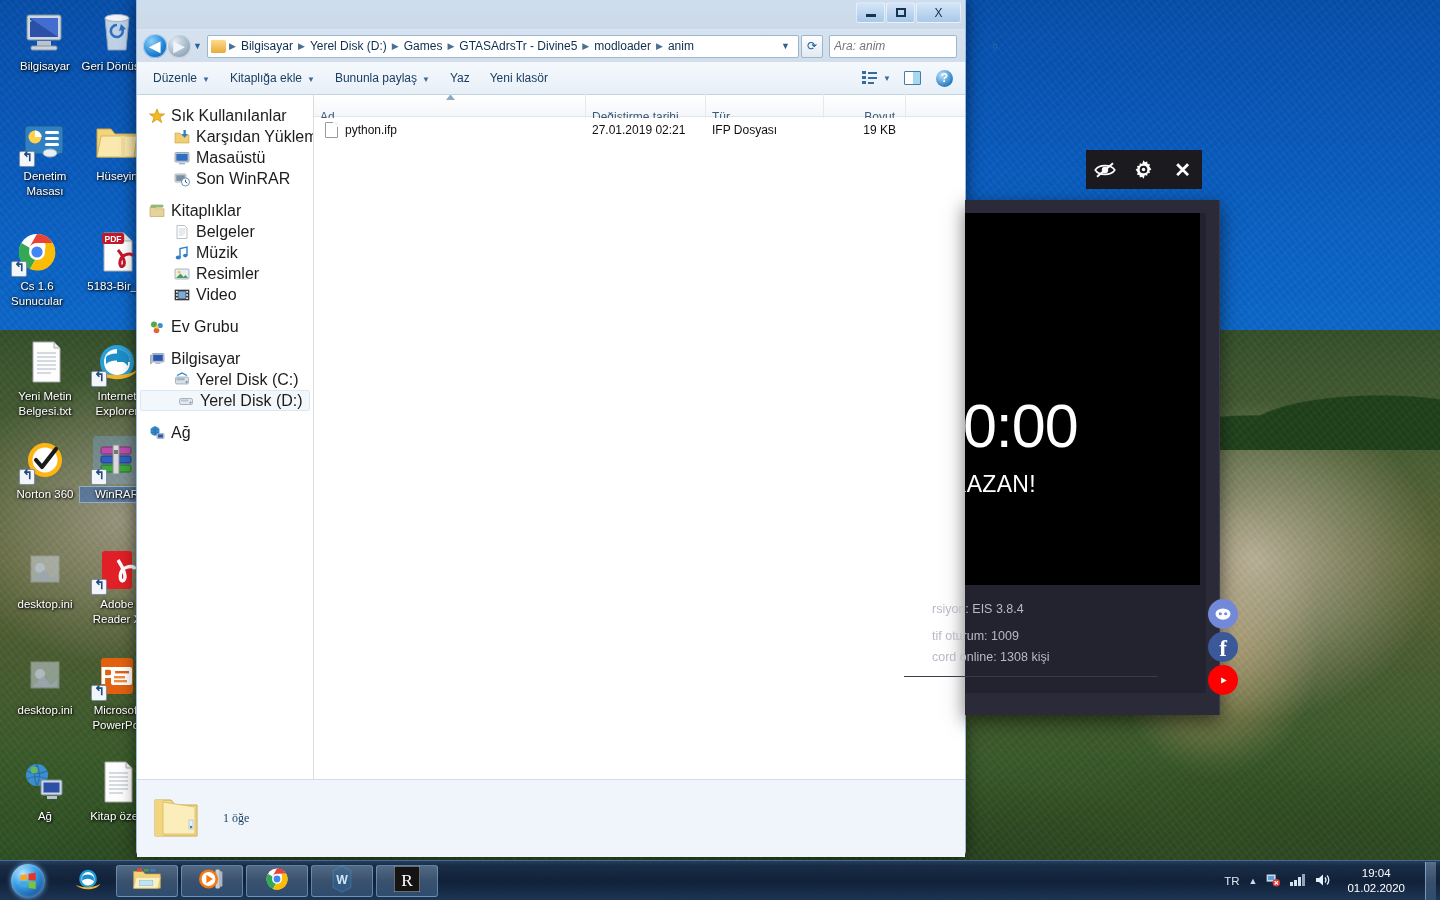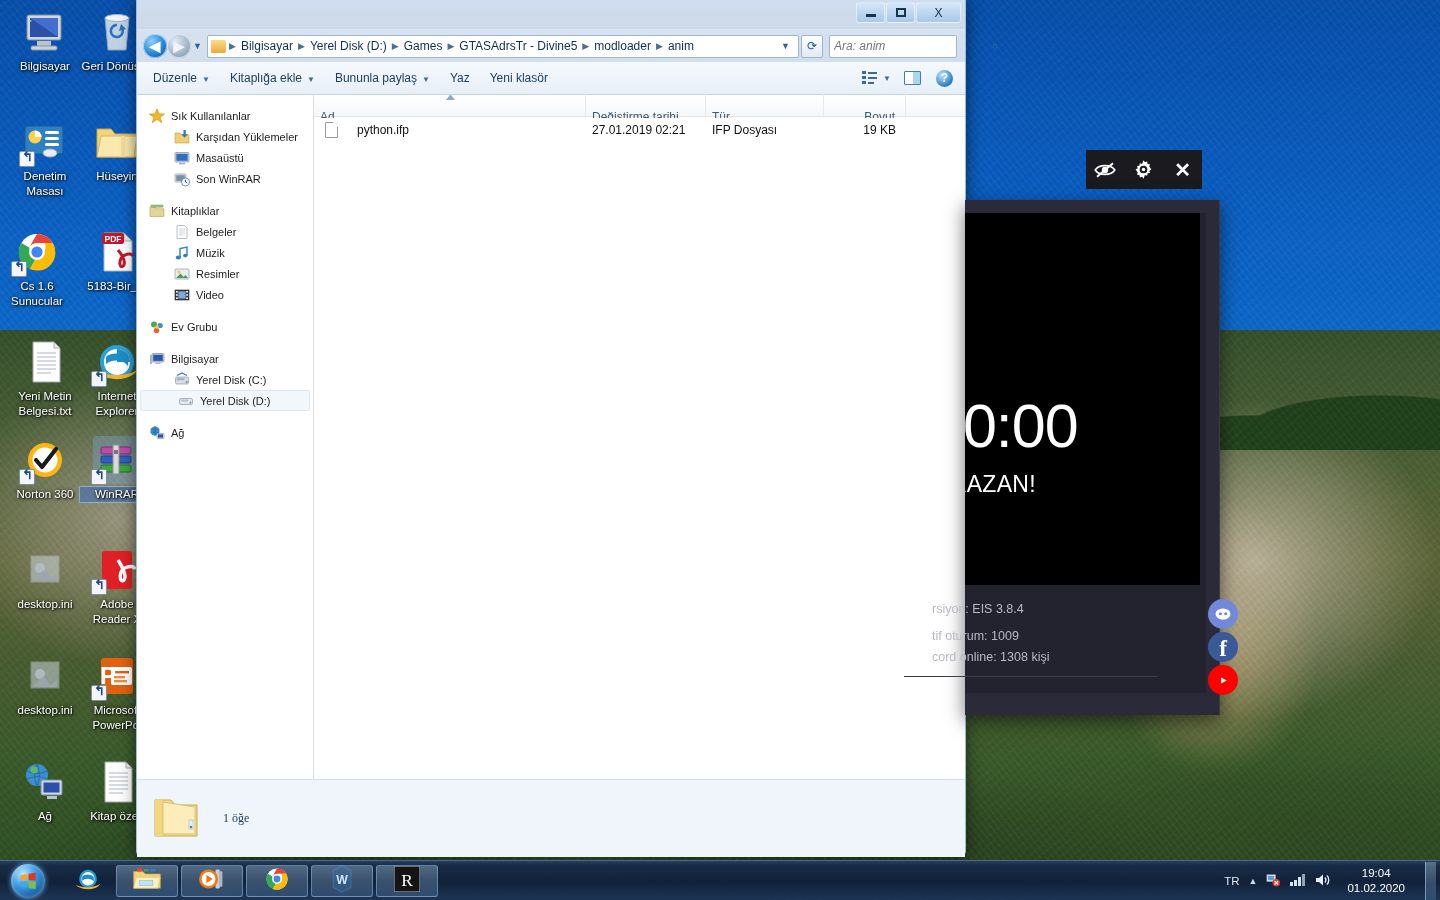--- a/index.html
+++ b/index.html
@@ -176,21 +176,21 @@
   .helpico{
     width:17px;height:17px;border-radius:50%;
     background:radial-gradient(circle at 35% 30%,#bfe4fa,#2a7ec4 70%,#14548f);
     color:#fff;font-size:12px;font-weight:bold;display:flex;align-items:center;justify-content:center;
   }
 
   
   #body{ display:flex; height:684px; background:#fff; }
   #navpane{
     width:177px; background:#fff; border-right:1px solid #dcdcdc;
-    padding-top:10px; font-size:11px; color:#1c1c1c; overflow:hidden;
+    padding-top:10px; font-size:16px; color:#1c1c1c; overflow:hidden;
   }
   .navgroup{ margin-bottom:11px; }
   .navrow{
     display:flex;align-items:center;gap:6px;
     height:21px; padding-left:12px; cursor:pointer; white-space:nowrap;
   }
   .navrow.child{ padding-left:37px; }
   .navrow.active{ background:#f2f7fb; border:1px solid #dbe8f4; border-radius:2px; margin:0 3px; }
   .ni{ width:16px;height:16px;flex:0 0 16px;position:relative;}
 
@@ -205,21 +205,21 @@
   .c-name{ width:272px; }
   .c-date{ width:120px;text-decoration:underline; }
   .c-type{ width:118px; }
   .c-size{ width:82px; text-align:right; padding-right:10px;}
   .c-pad{ flex:1; border-right:none;}
   #sortarrow{
     position:absolute; left:132px; top:0; width:9px;height:5px;
     border-left:4px solid transparent;border-right:4px solid transparent;border-bottom:5px solid #8fa9c0;
   }
   .frow{ display:flex; align-items:center; height:26px; font-size:12px; color:#111; cursor:default;}
-  .f-name{ width:272px; display:flex; align-items:center; gap:19px; padding-left:11px;}
+  .f-name{ width:272px; display:flex; align-items:center; gap:7px; padding-left:11px;}
   .f-date{ width:120px; padding-left:6px; }
   .f-type{ width:118px; padding-left:6px; }
   .f-size{ width:82px; text-align:right; padding-right:10px;}
   .fileico{
     width:13px;height:16px;background:#fff;border:1px solid #9a9a9a;border-radius:1px;position:relative;
   }
   .fileico::after{
     content:"";position:absolute;right:-1px;top:-1px;border-width:0 5px 5px 0;
     border-style:solid;border-color:#fff #f3f3f3;
   }

